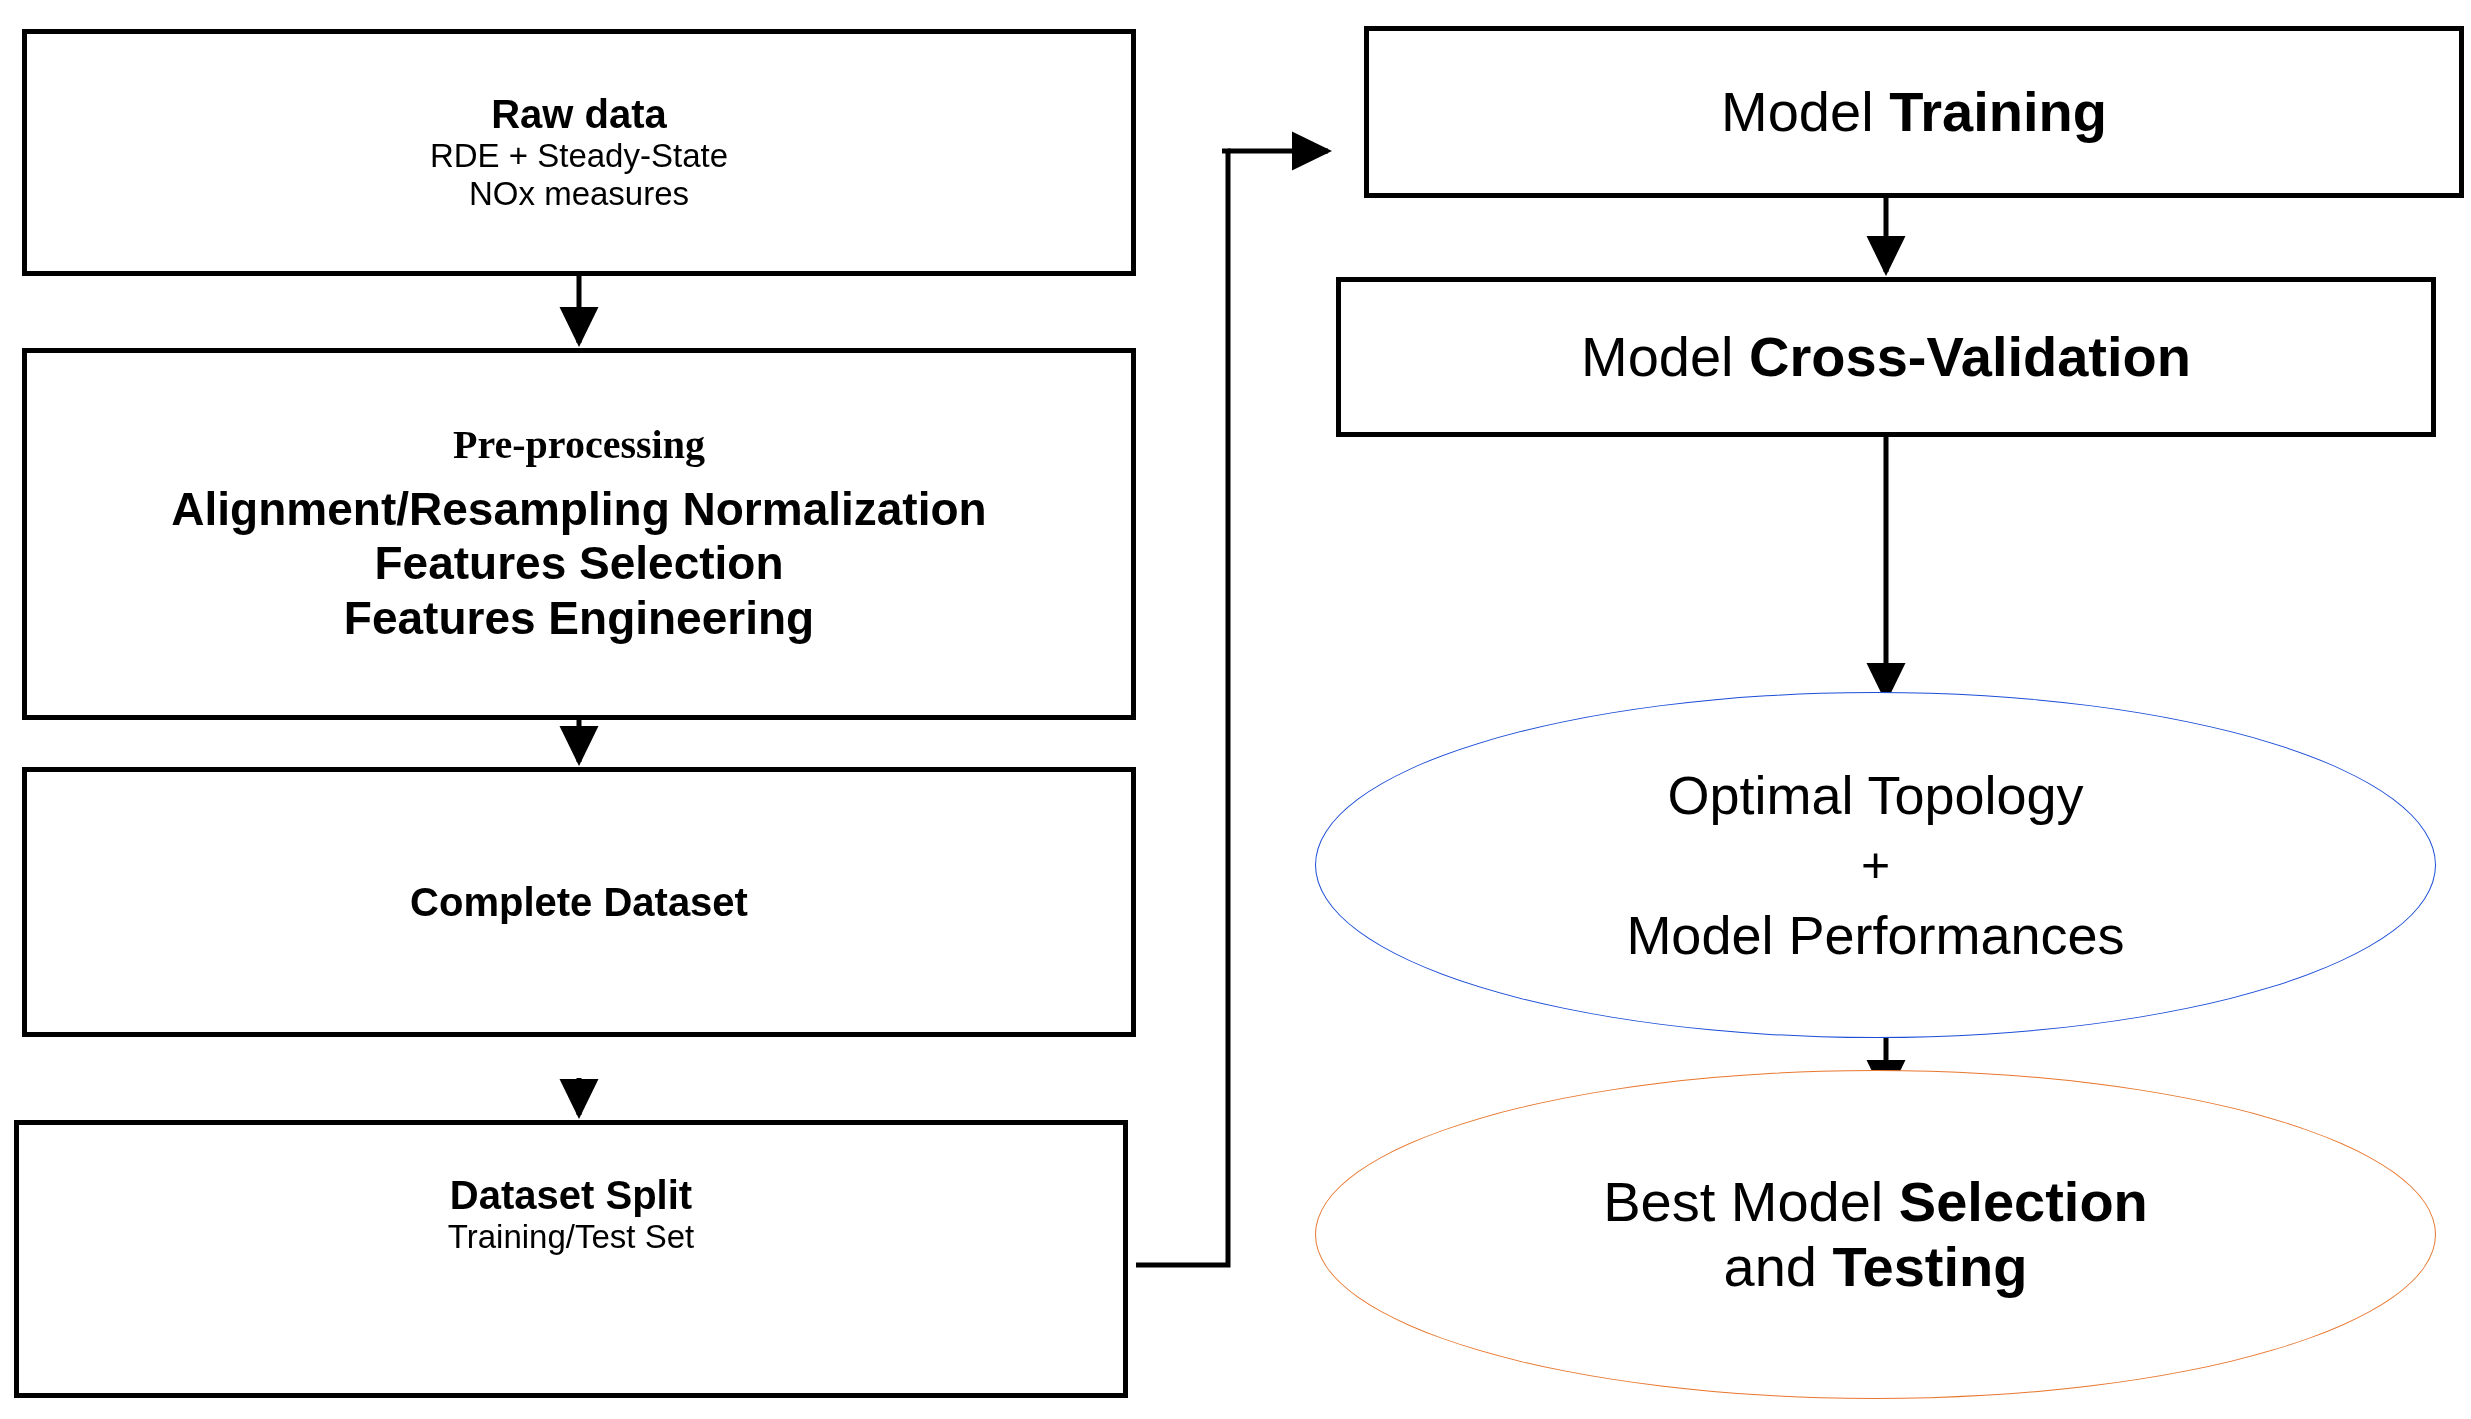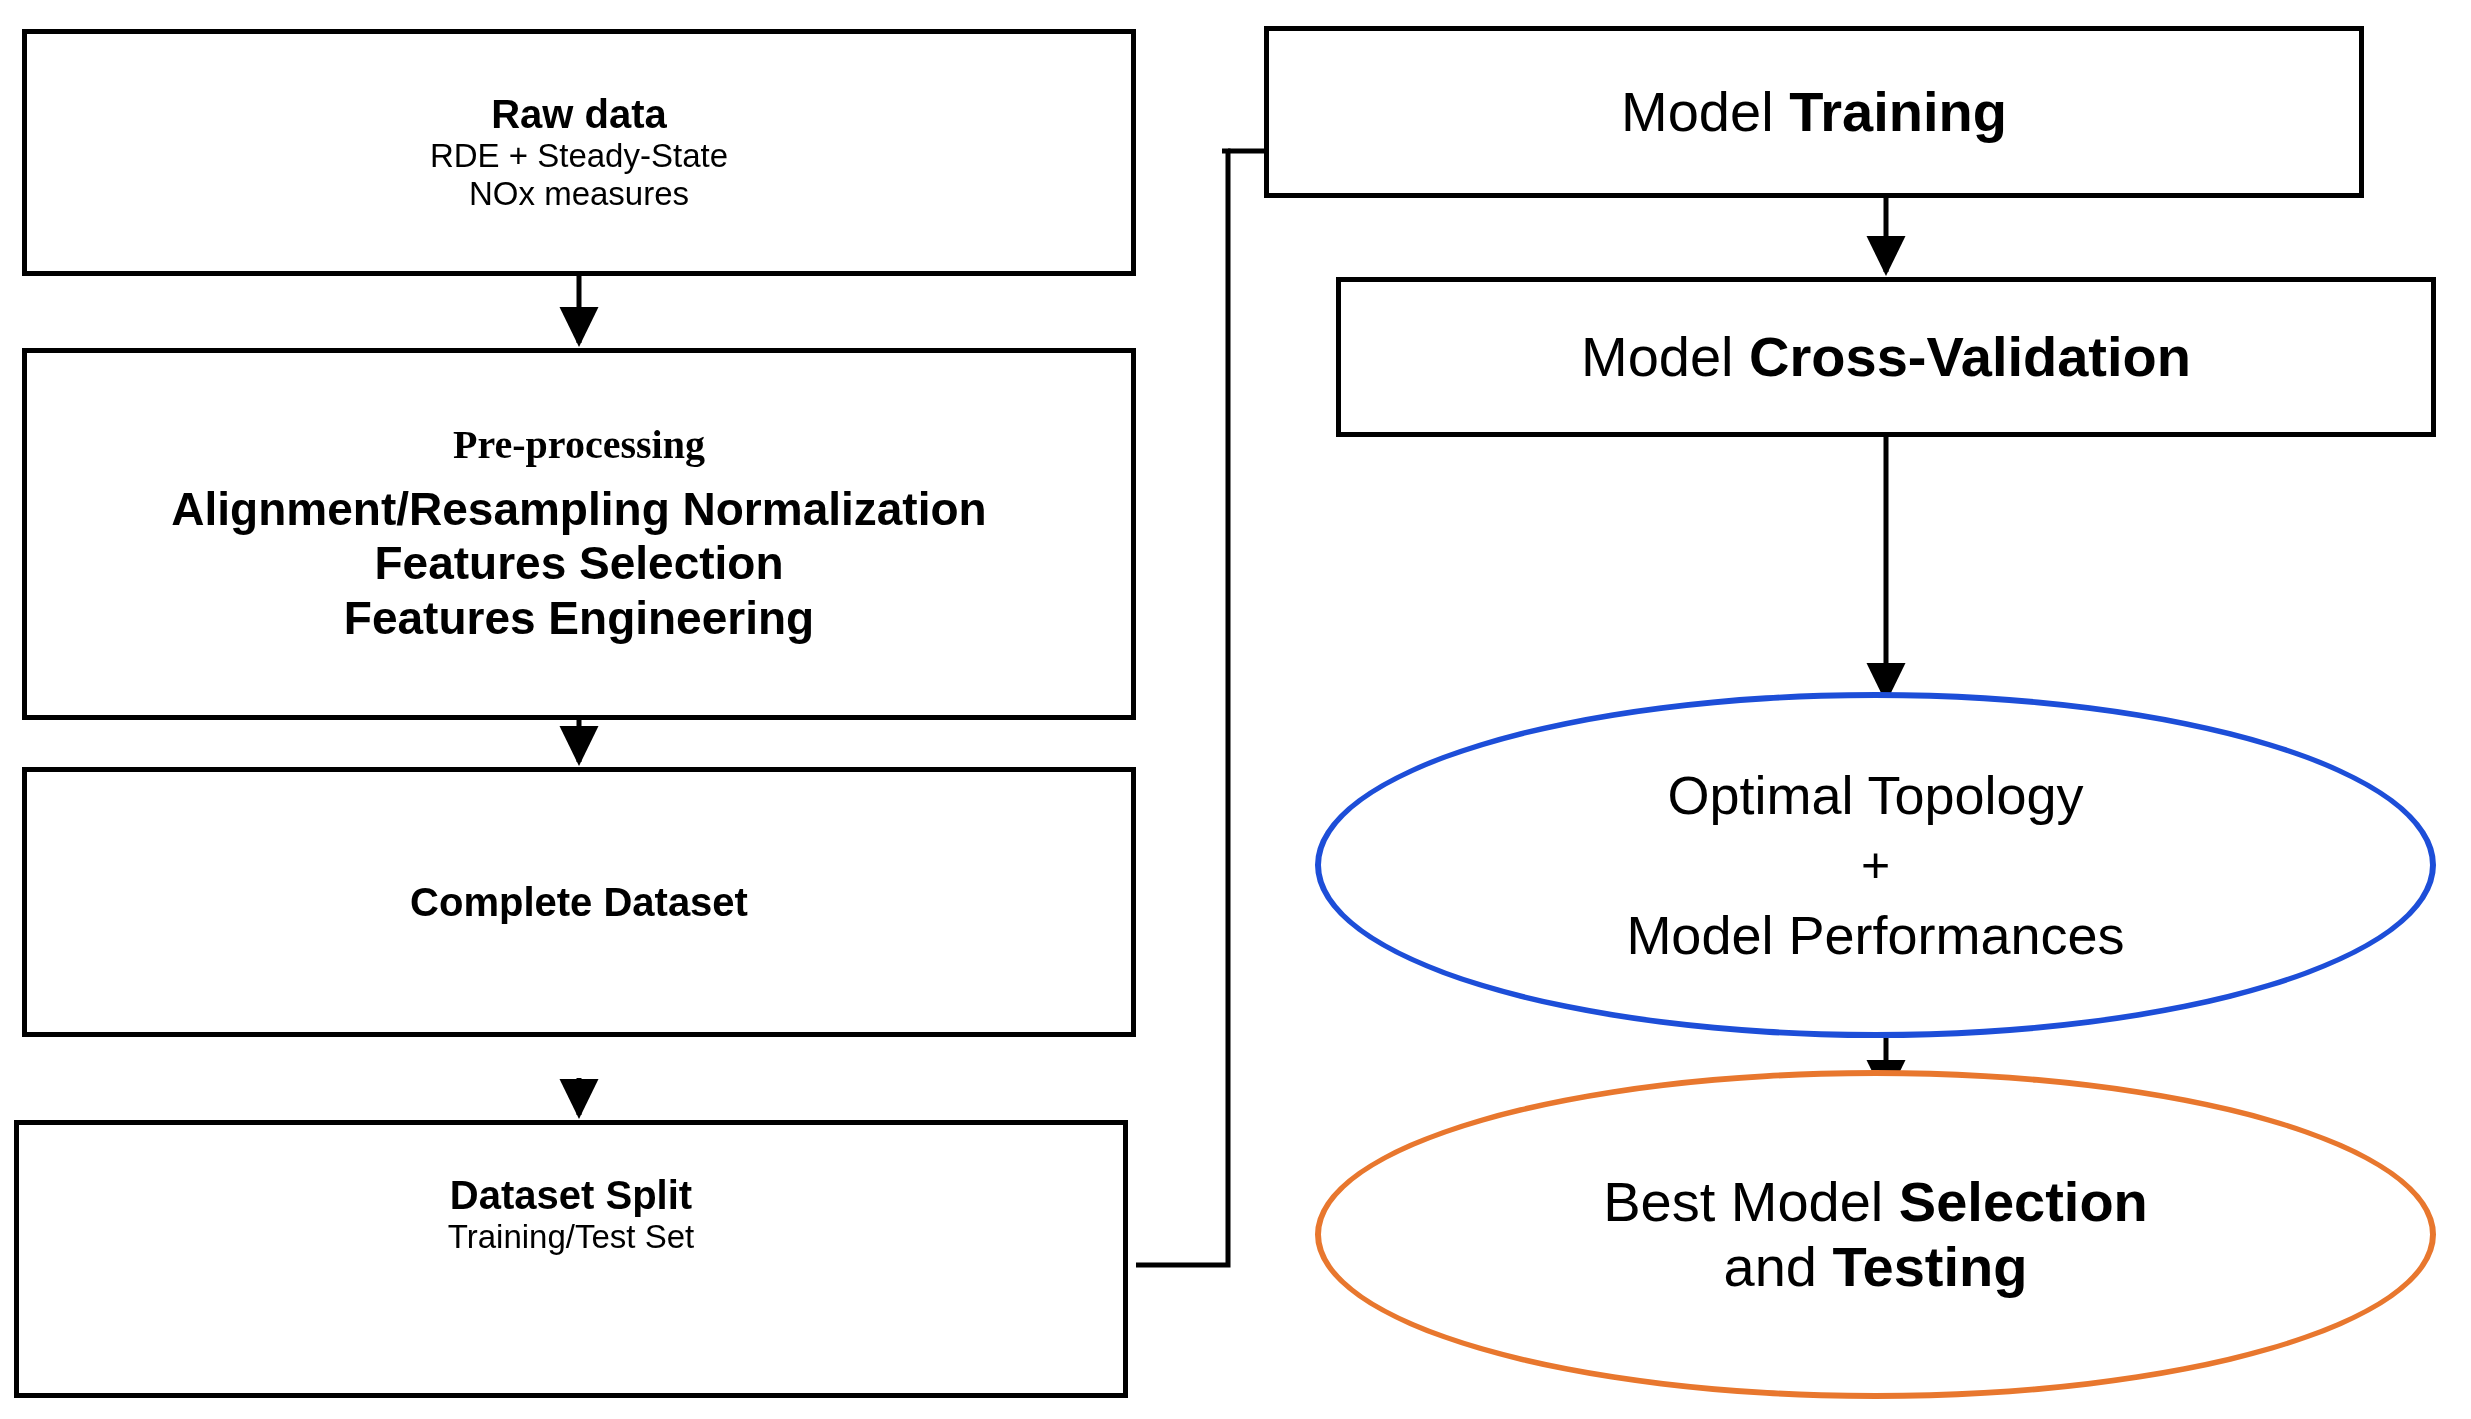--- a/index.html
+++ b/index.html
@@ -23,21 +23,21 @@
     display: flex;
     flex-direction: column;
     align-items: center;
     justify-content: center;
     text-align: center;
     color: #000000;
   }
   .node-ellipse {
     position: absolute;
     box-sizing: border-box;
-    border: 6px solid #1d4ed8;
+    border: 1px solid #1d4ed8;
     border-radius: 50%;
     background: #ffffff;
     display: flex;
     flex-direction: column;
     align-items: center;
     justify-content: center;
     text-align: center;
     color: #000000;
   }
   .node-ellipse.accent {
@@ -132,21 +132,21 @@
 
   <div class="node-box" style="left:22px; top:767px; width:1114px; height:270px;">
     <div class="title">Complete Dataset</div>
   </div>
 
   <div class="node-box" style="left:14px; top:1120px; width:1114px; height:278px; justify-content:flex-start; padding-top:48px;">
     <div class="title">Dataset Split</div>
     <div class="sub">Training/Test Set</div>
   </div>
 
-  <div class="node-box" style="left:1264px; top:26px; width:1100px; height:172px;">
+  <div class="node-box" style="left:1364px; top:26px; width:1100px; height:172px;">
     <div class="mixed">
       <span>Model </span><b>Training</b>
     </div>
   </div>
 
   <div class="node-box" style="left:1336px; top:277px; width:1100px; height:160px;">
     <div class="mixed">
       <span>Model </span><b>Cross-Validation</b>
     </div>
   </div>

